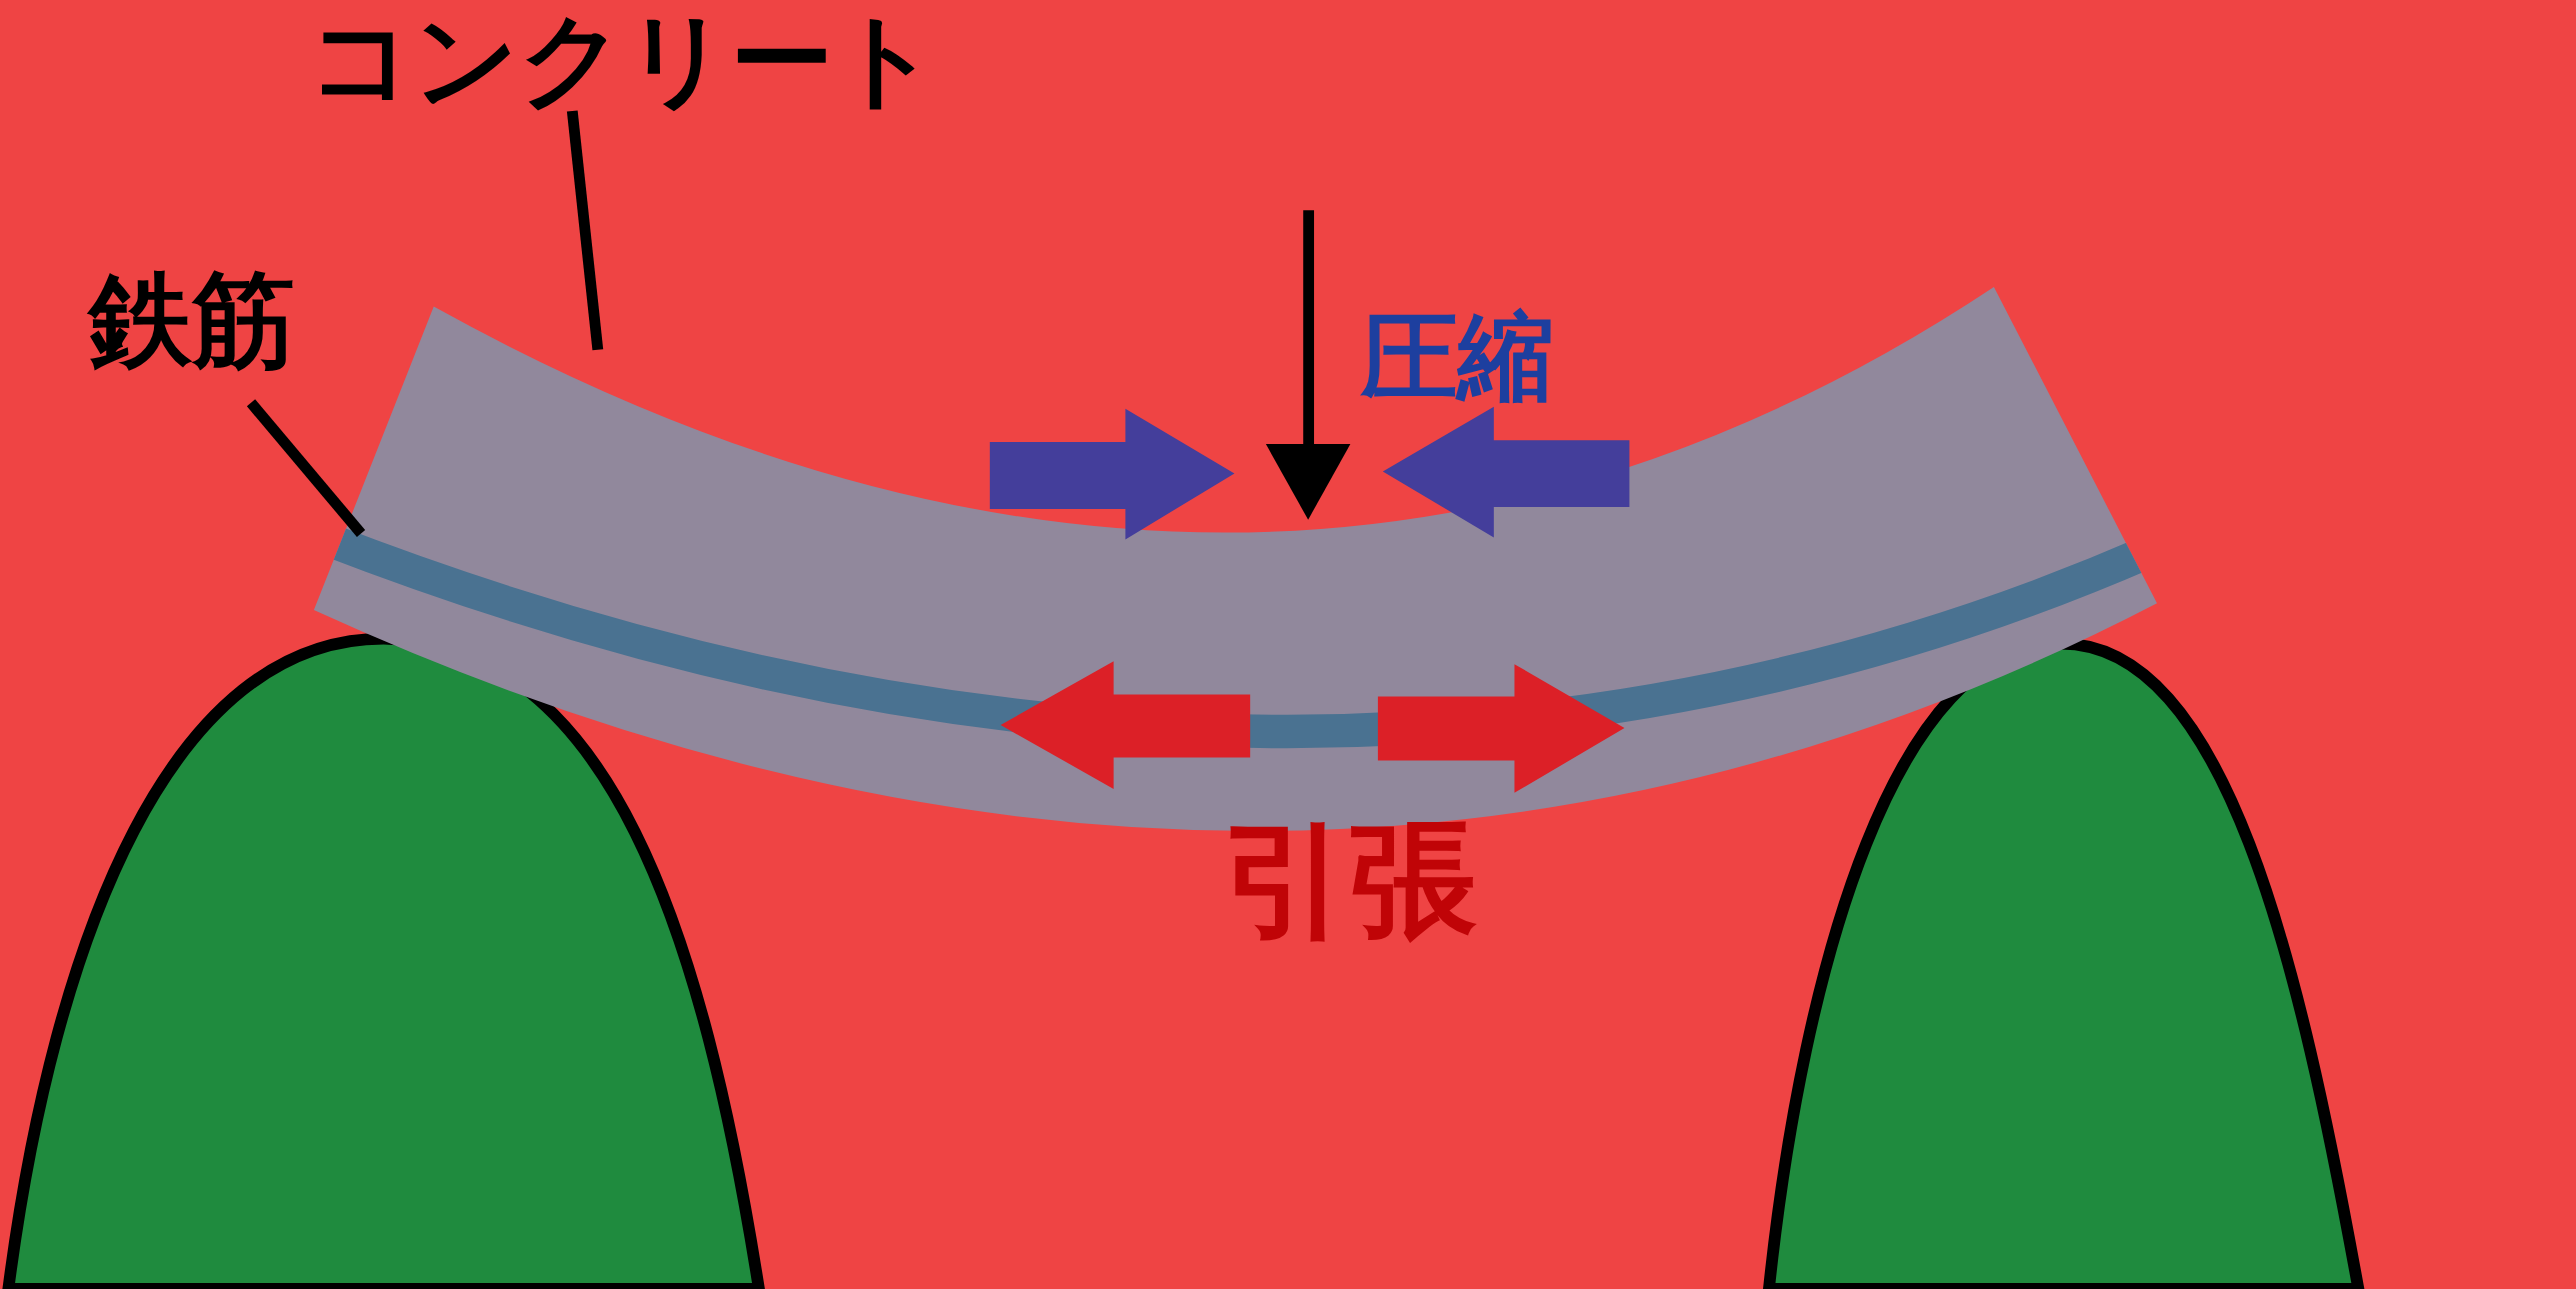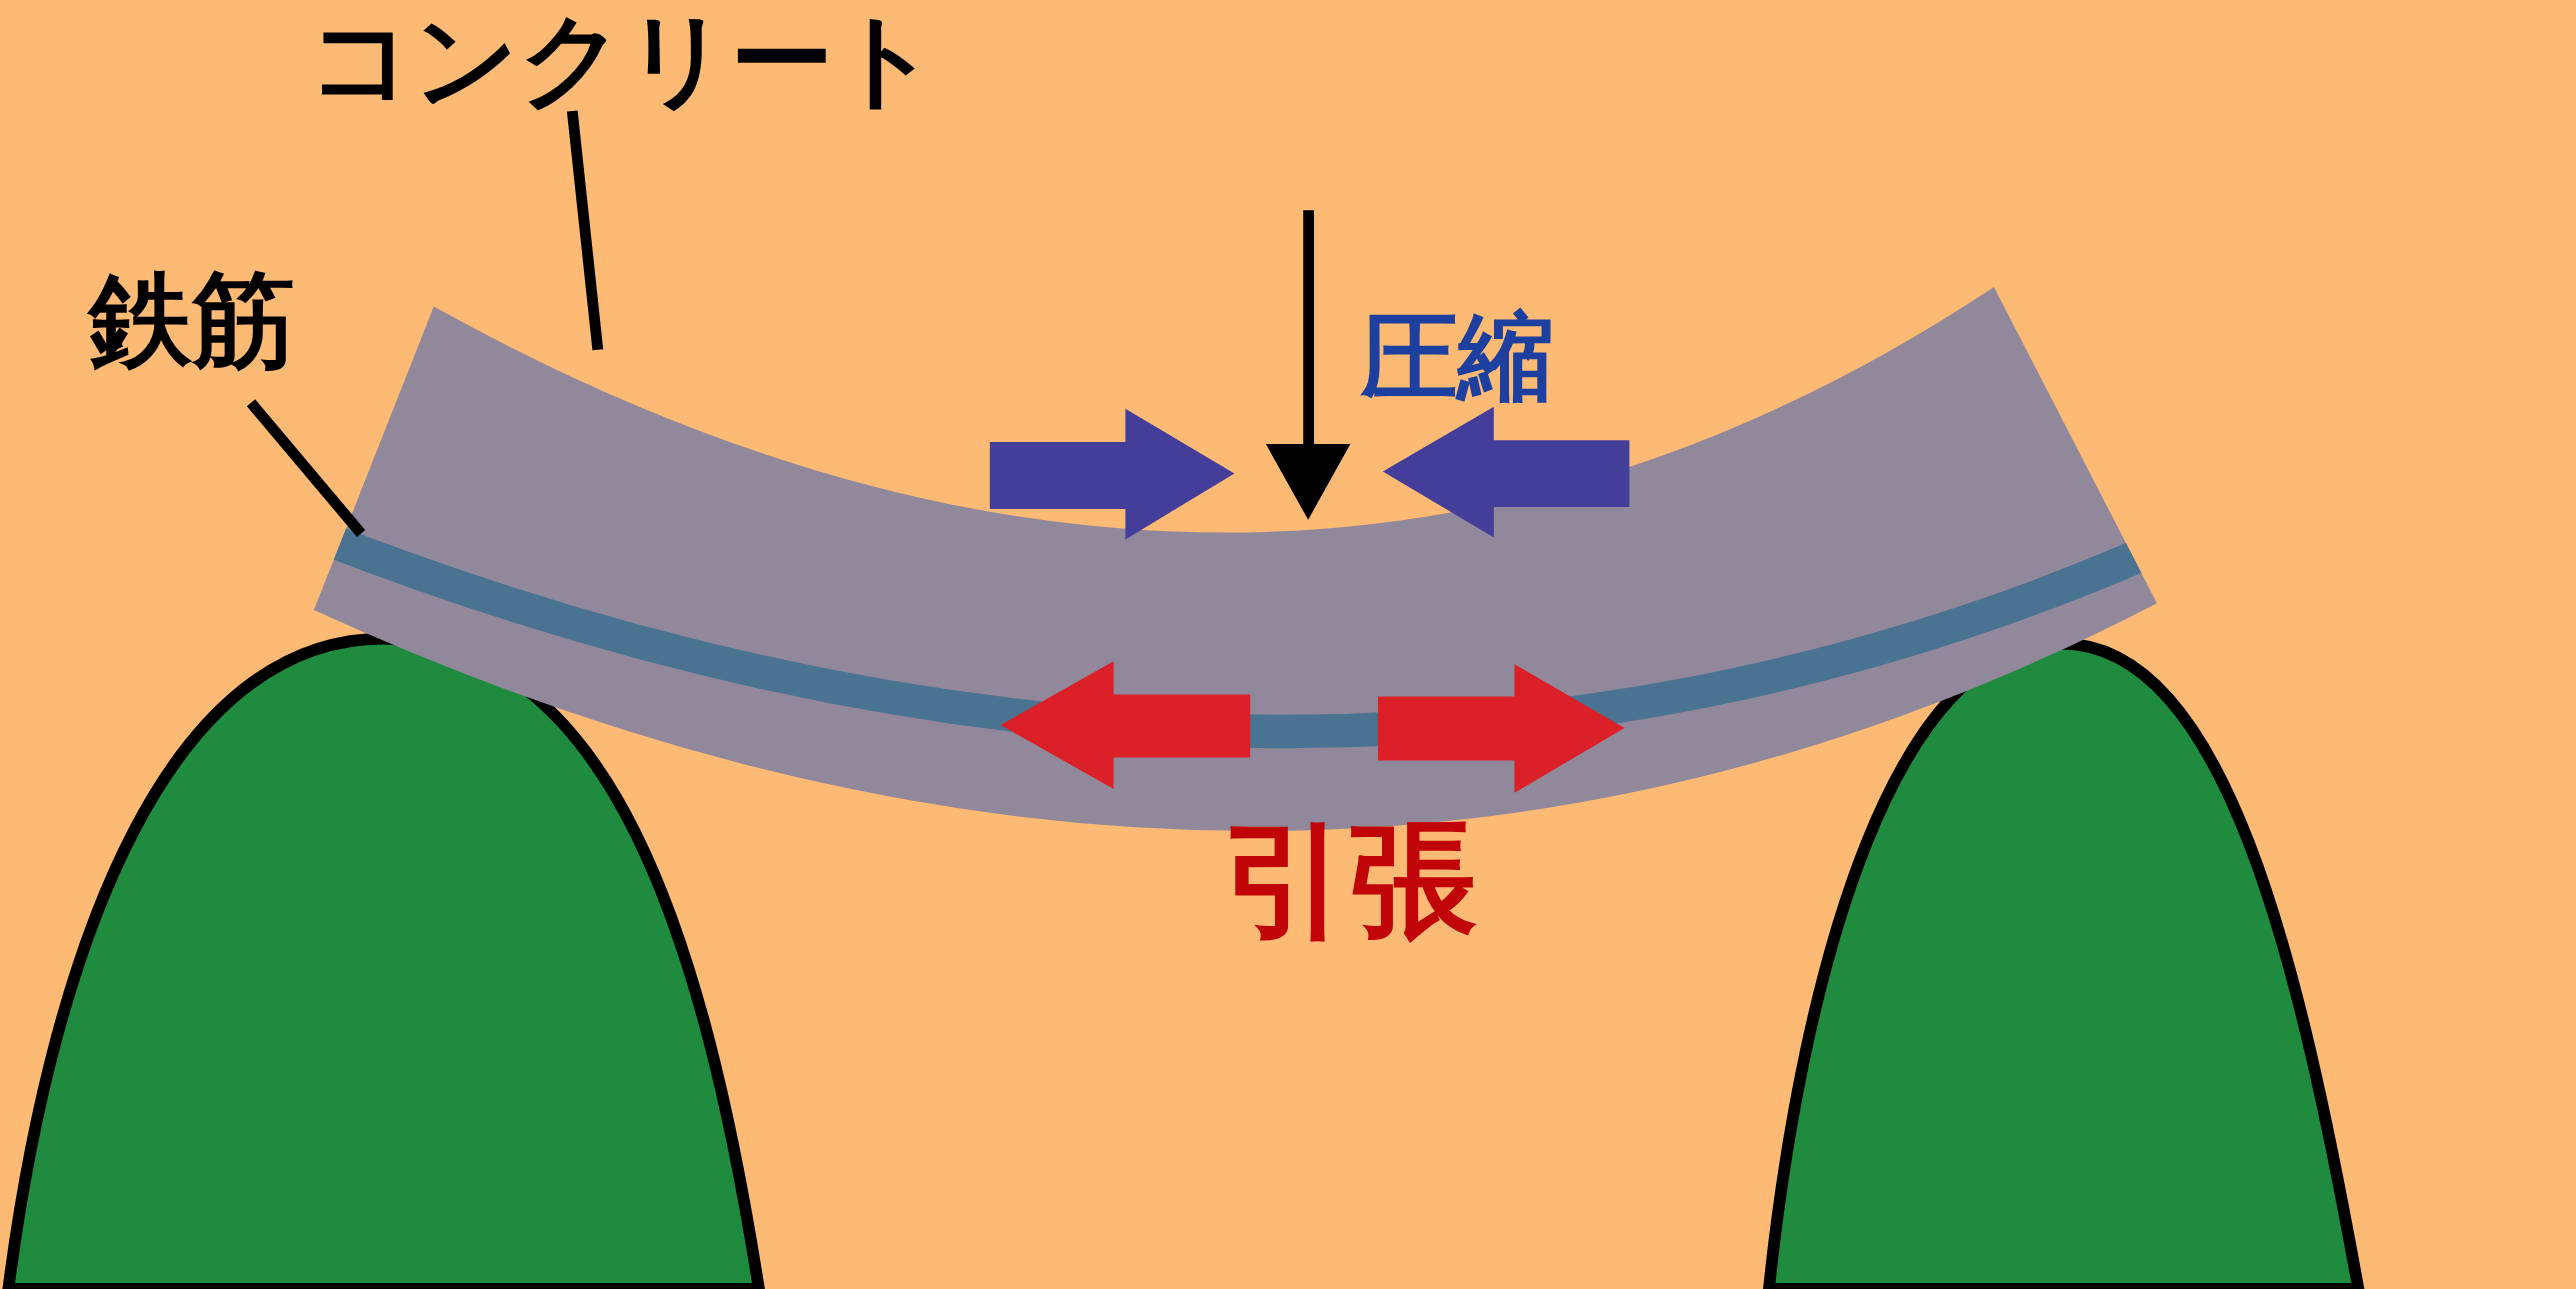--- a/index.html
+++ b/index.html
@@ -8,21 +8,21 @@
     background: #ffffff;
     width: 2576px;
     height: 1289px;
     overflow: hidden;
     font-family: "DejaVu Sans", "Liberation Sans", sans-serif;
   }
   .diagram-stage {
     position: relative;
     width: 2576px;
     height: 1289px;
-    background: #fdba74;
+    background: #ef4444;
   }
   svg text {
     font-family: "DejaVu Sans", "Liberation Sans", sans-serif;
     font-weight: bold;
   }
 </style>
 </head>
 <body>
 
 <div class="diagram-stage">

